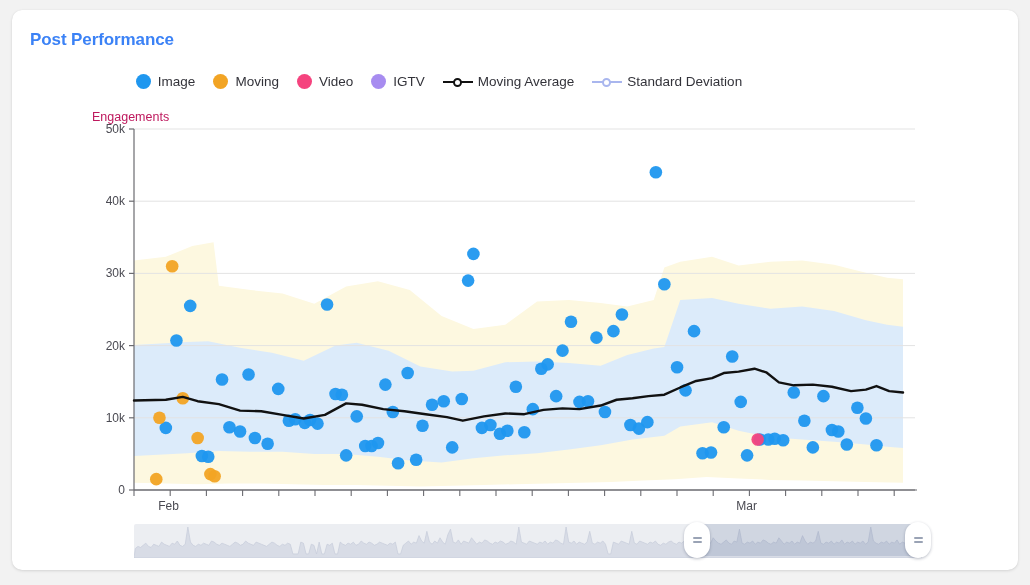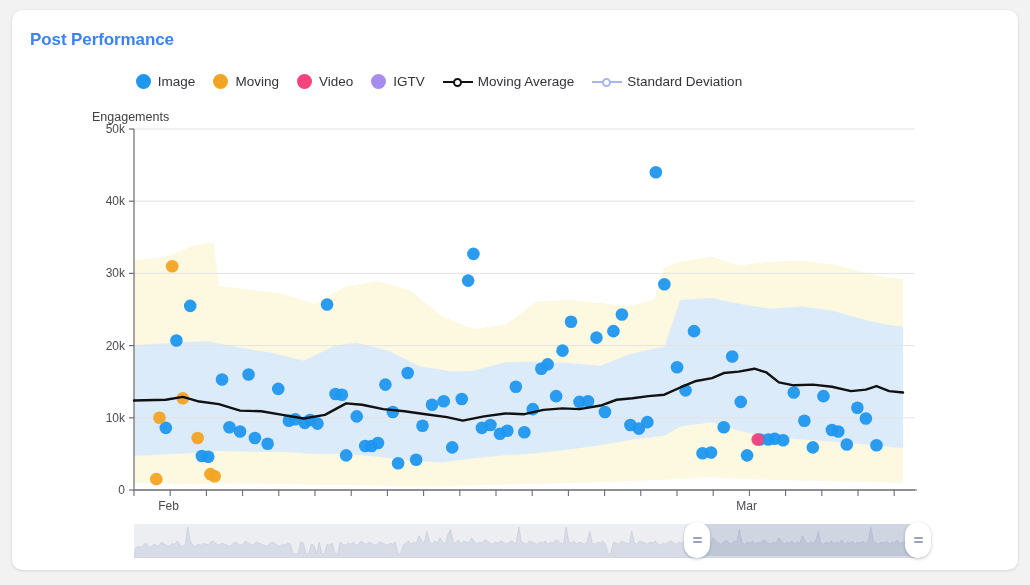--- a/index.html
+++ b/index.html
@@ -37,21 +37,21 @@
     position: absolute; top: 7px; left: 0; width: 30px; height: 2px;
   }
   .lg-line .ring {
     position: absolute; top: 3.5px; left: 10px;
     width: 9px; height: 9px; border-radius: 50%;
     background: #fff; border: 2px solid #000;
   }
   
   #ylabel {
     position: absolute; left: 80px; top: 100px;
-    font-size: 12.5px; color: #404040;
+    font-size: 12.5px; color: #be185d;
   }
   #plotwrap { position: absolute; left: 0; top: 0; width: 1006px; height: 560px; }
   svg { display: block; }
   .ytick { font-size: 12px; fill: #4a4a52; text-anchor: end; }
   .xtick { font-size: 12px; fill: #4a4a52; text-anchor: start; }
   
   #brush {
     position: absolute; left: 122px; top: 512px;
     width: 788px; height: 38px;
   }

